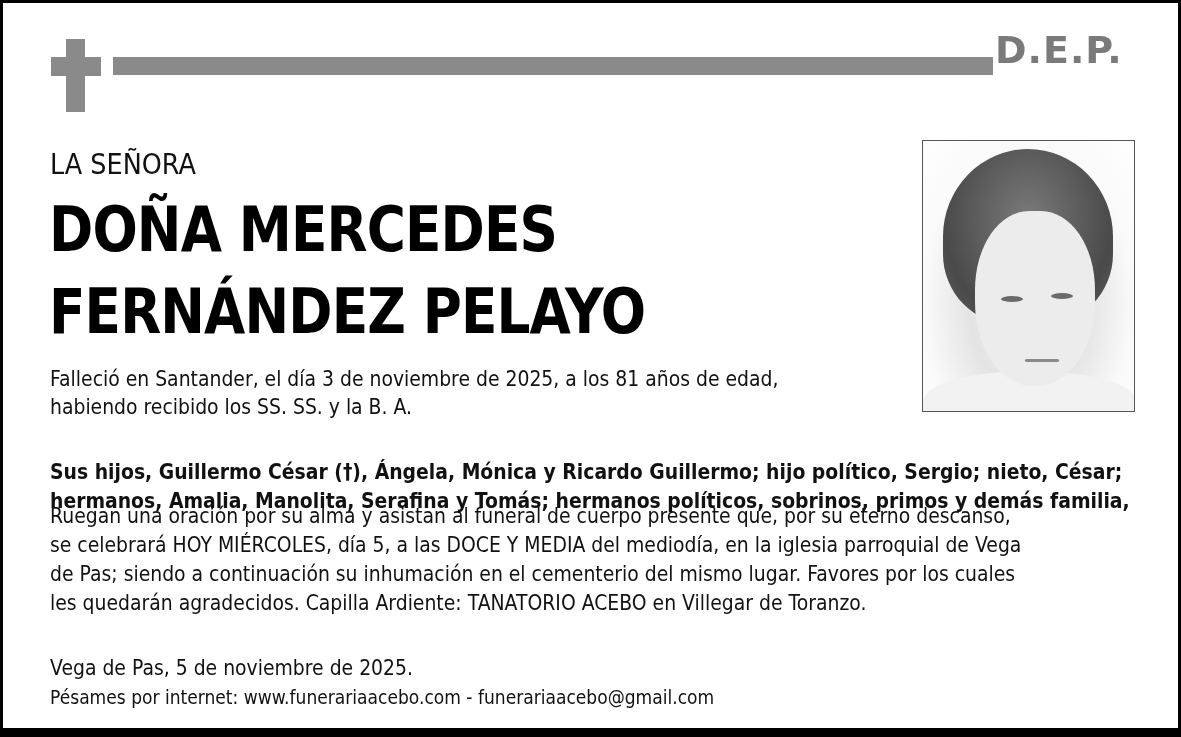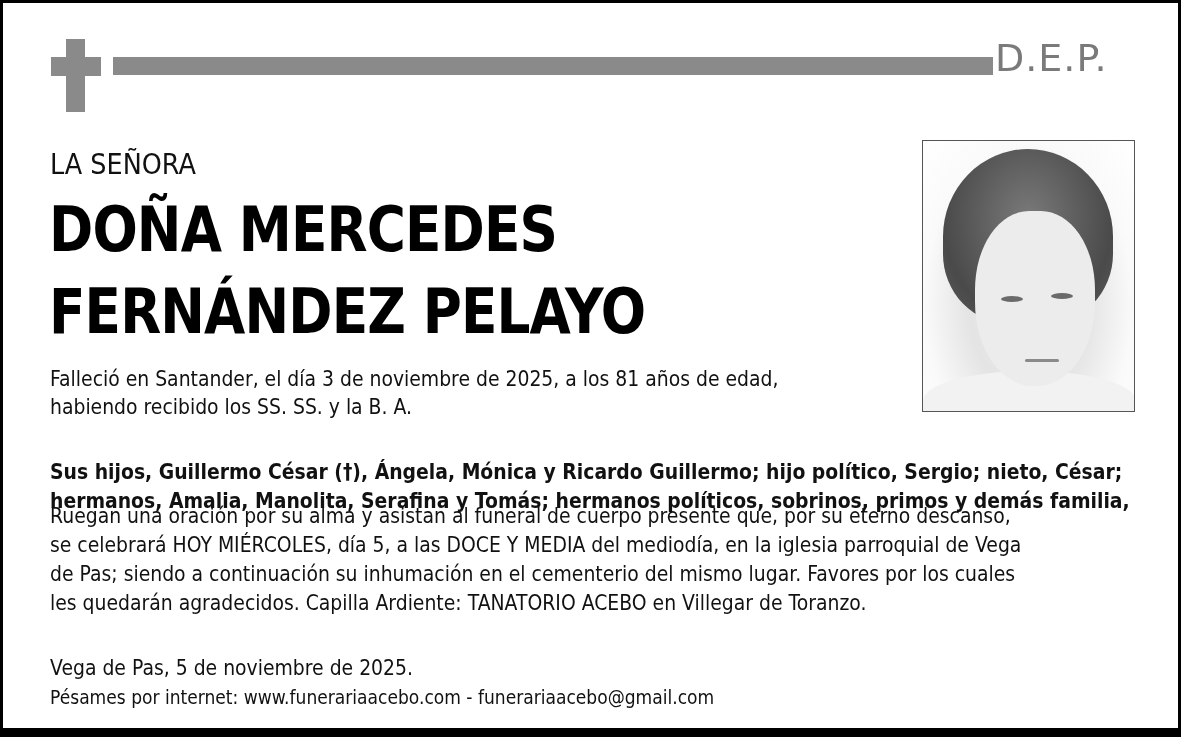--- a/index.html
+++ b/index.html
@@ -8,22 +8,22 @@
     position: absolute; left: 0; top: 0; width: 1181px; height: 737px;
     box-sizing: border-box;
     border-top: 3px solid #000; border-left: 3px solid #000; border-right: 3px solid #000;
     border-bottom: 9px solid #000;
     background: #fff;
   }
   .cross-v { position: absolute; left: 63px; top: 36px; width: 19px; height: 73px; background: #8a8a8a; }
   .cross-h { position: absolute; left: 48px; top: 54px; width: 50px; height: 19px; background: #8a8a8a; }
   .rule { position: absolute; left: 110px; top: 54px; width: 880px; height: 18px; background: #8a8a8a; }
   .dep {
-    position: absolute; left: 992px; top: 36px;
-    font-family: "DejaVu Sans", sans-serif; font-weight: normal; font-size: 38px;
+    position: absolute; left: 992px; top: 28px;
+    font-family: "DejaVu Sans", sans-serif; font-weight: bold; font-size: 38px;
     color: #7a7a7a; letter-spacing: 1px; line-height: 1;
   }
   .title-small {
     position: absolute; left: 47px; top: 144px;
     font-family: "DejaVu Sans", sans-serif; font-size: 29px; color: #111;
     transform: scaleX(0.88); transform-origin: left top; white-space: nowrap;
   }
   .name {
     position: absolute; left: 46px;
     font-family: "DejaVu Sans", sans-serif; font-weight: bold; font-size: 62px;

